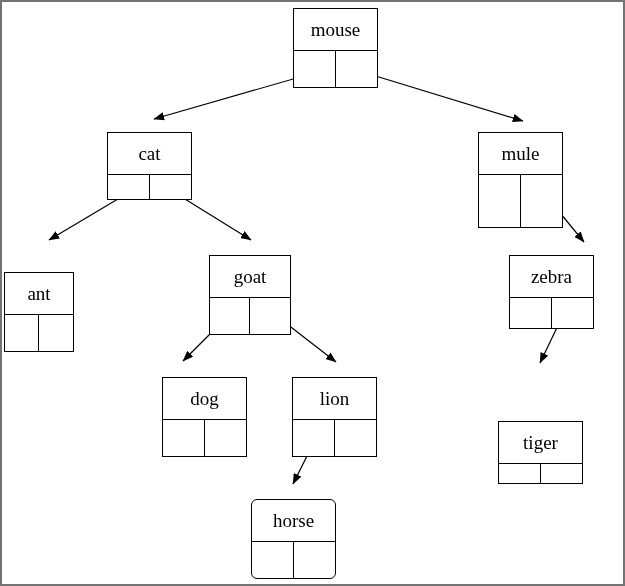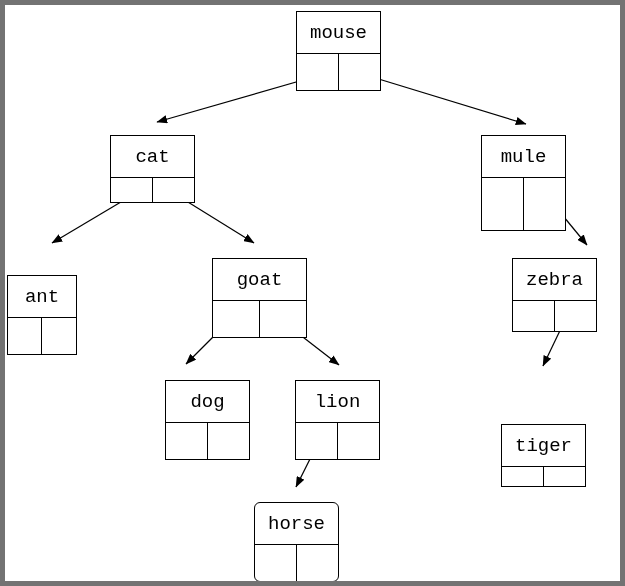--- a/index.html
+++ b/index.html
@@ -5,24 +5,24 @@
   html, body {
     margin: 0;
     padding: 0;
     background: #ffffff;
   }
   #canvas {
     position: relative;
     width: 625px;
     height: 586px;
     background: #ffffff;
-    border: 5px solid #737373;
+    border: 2px solid #737373;
     box-sizing: border-box;
     overflow: hidden;
-    font-family: Liberation Mono, monospace;
+    font-family: Liberation Serif, serif;
   }
   #tree-svg {
     position: absolute;
     left: 0;
     top: 0;
     width: 625px;
     height: 586px;
   }
   .node-box {
     position: absolute;
@@ -107,21 +107,21 @@
           <div class="node-cell right"></div>
         </div>
       </div>
       <div class="node-box" style="left: 2px; top: 270px; width: 70px; height: 80px;">
         <div class="node-label" style="height: 42px; line-height: 42px;">ant</div>
         <div class="node-cells">
           <div class="node-cell left"></div>
           <div class="node-cell right"></div>
         </div>
       </div>
-      <div class="node-box" style="left: 207px; top: 253px; width: 95px; height: 80px;">
+      <div class="node-box" style="left: 207px; top: 253px; width: 82px; height: 80px;">
         <div class="node-label" style="height: 42px; line-height: 42px;">goat</div>
         <div class="node-cells">
           <div class="node-cell left"></div>
           <div class="node-cell right"></div>
         </div>
       </div>
       <div class="node-box" style="left: 507px; top: 253px; width: 85px; height: 74px;">
         <div class="node-label" style="height: 42px; line-height: 42px;">zebra</div>
         <div class="node-cells">
           <div class="node-cell left"></div>

